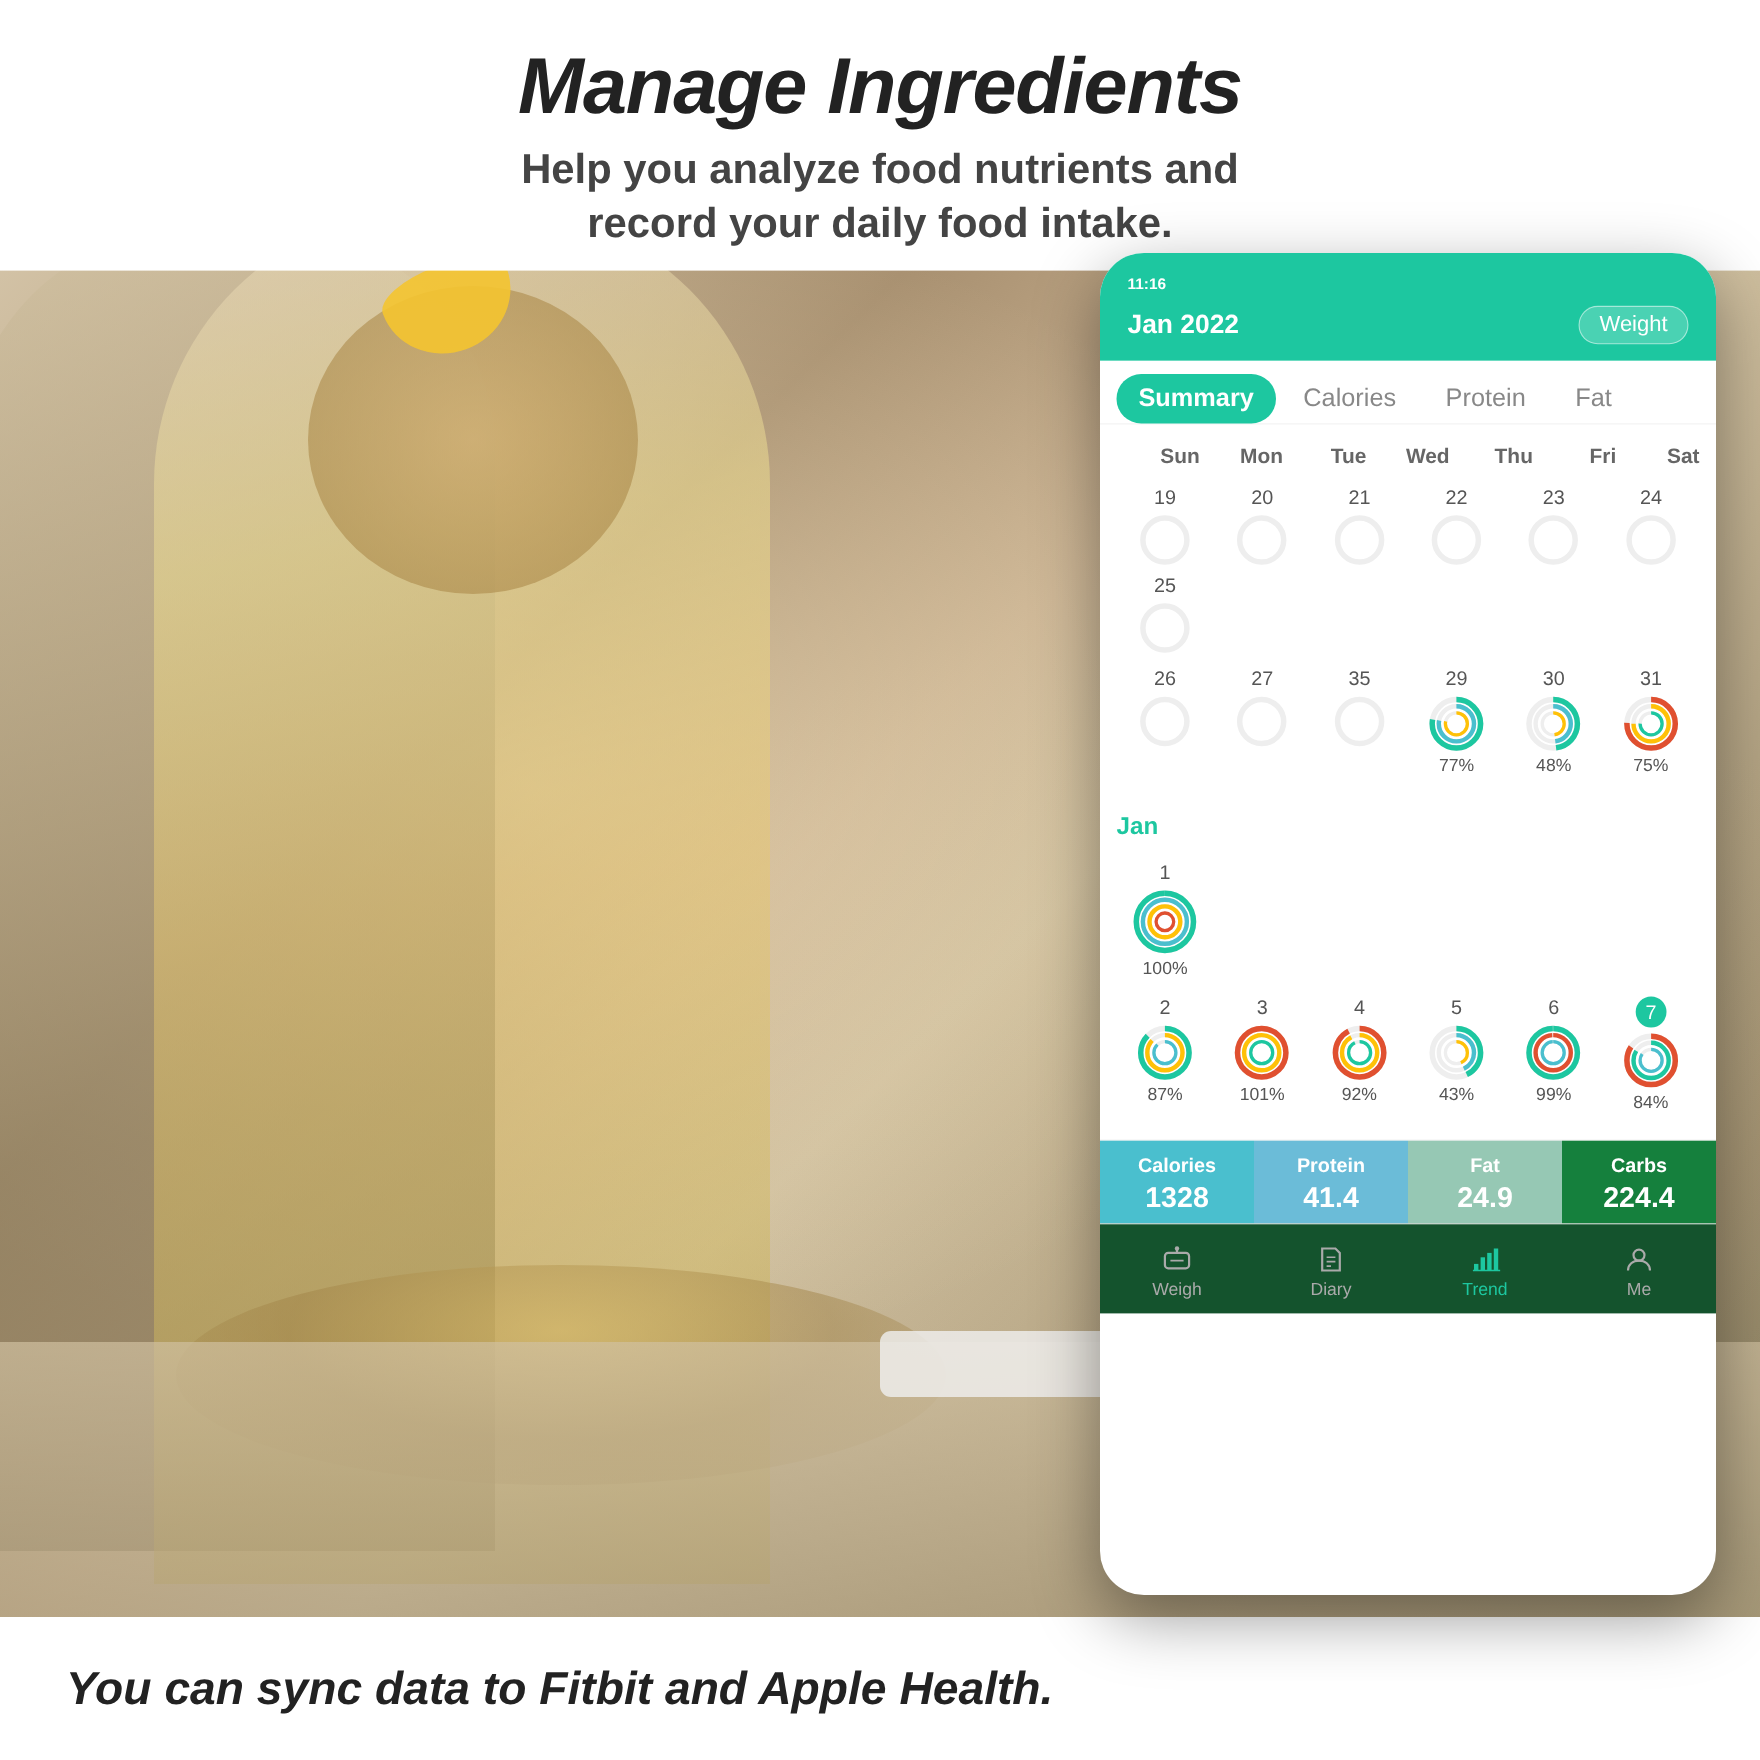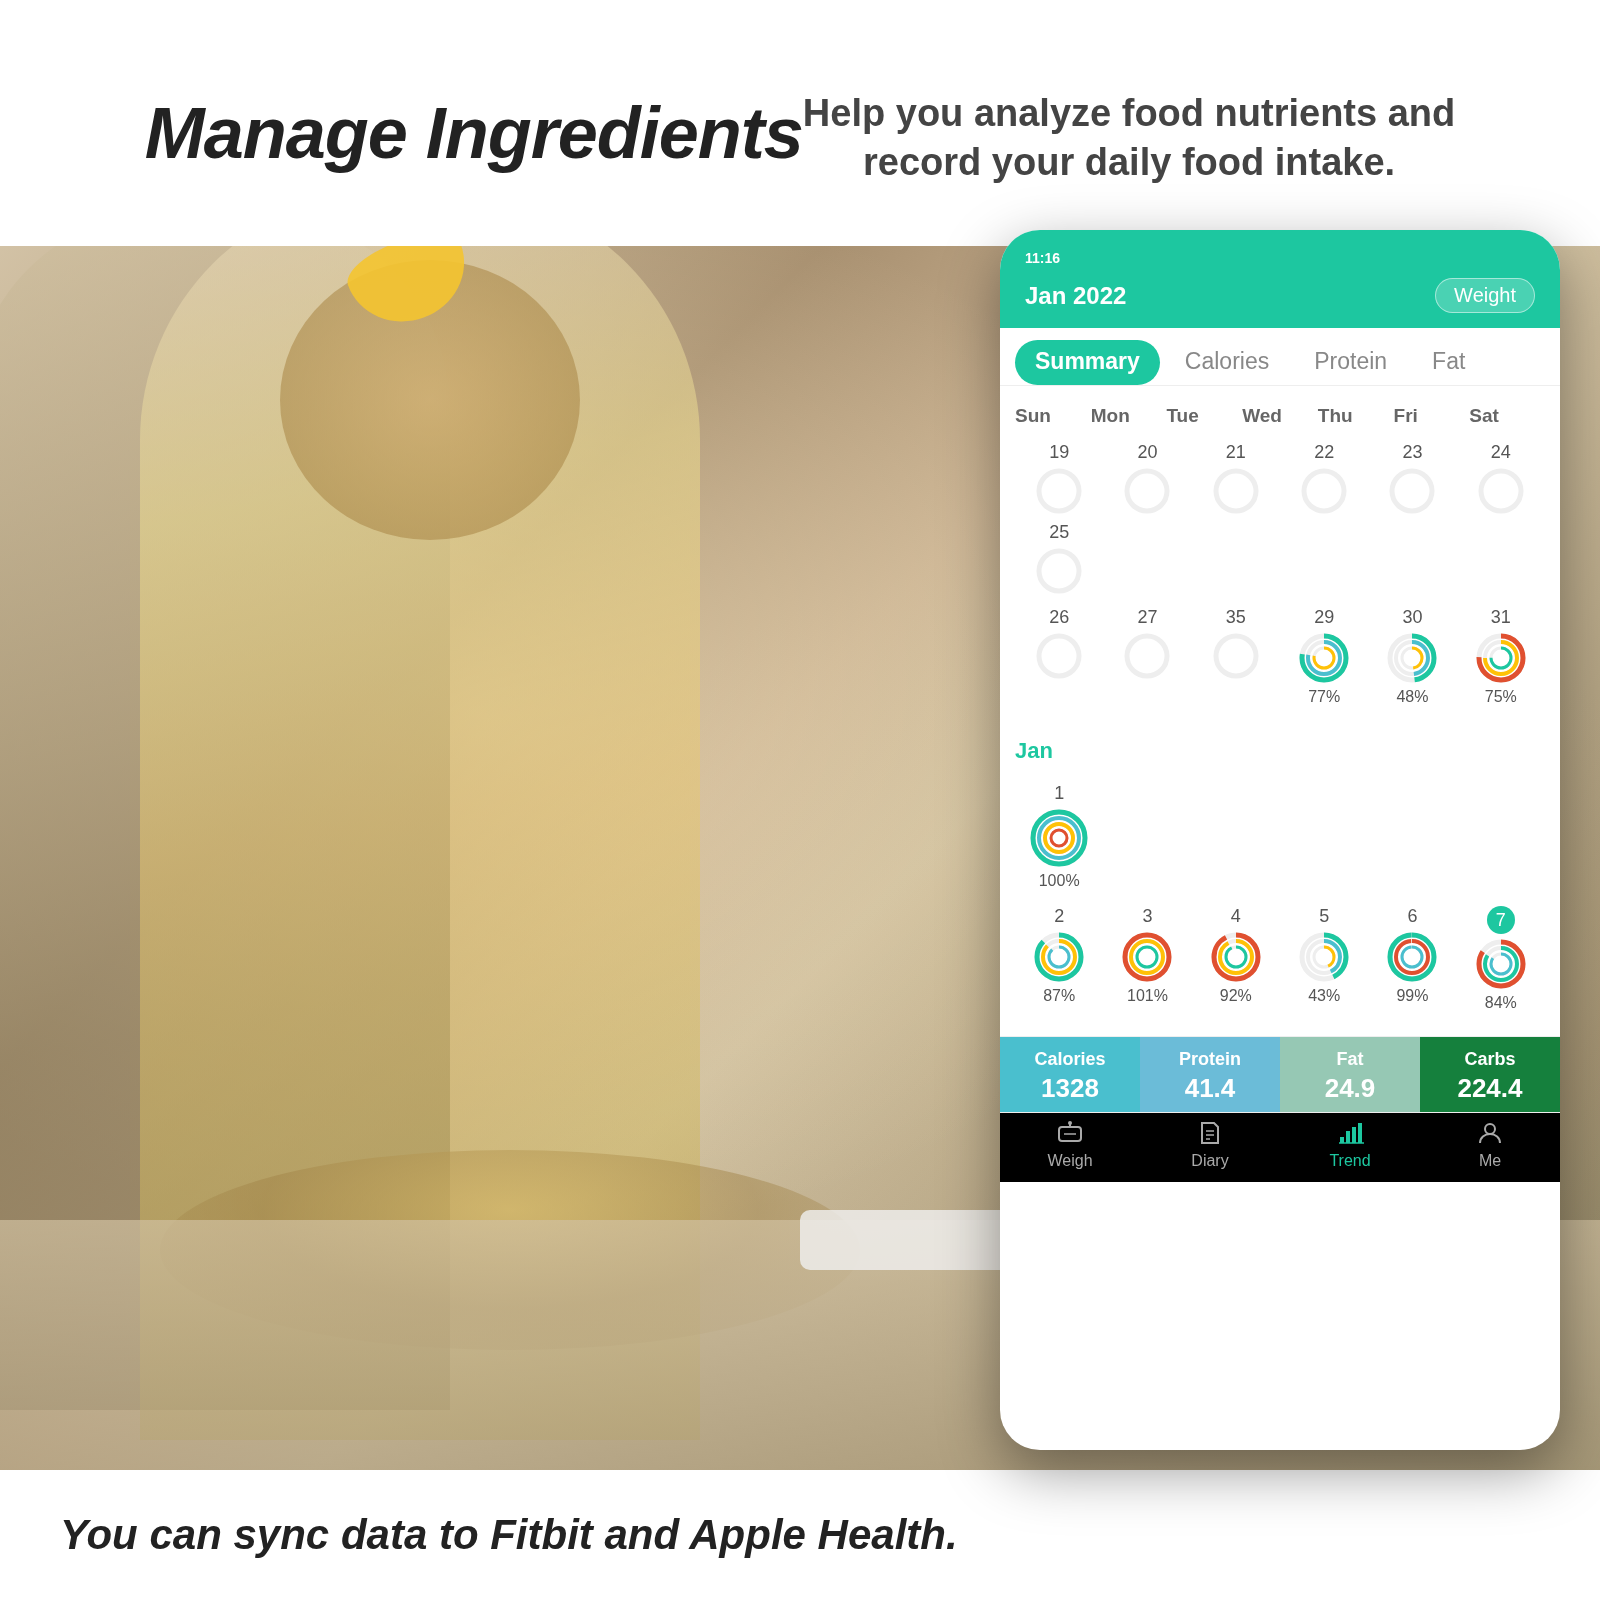--- a/index.html
+++ b/index.html
@@ -14,21 +14,21 @@
 
     
     .top-header {
       position: absolute;
       top: 0; left: 0;
       width: 1600px;
       height: 246px;
       background: #fff;
       z-index: 2;
       display: flex;
-      flex-direction: row;
+      flex-direction: column;
       align-items: center;
       justify-content: center;
       padding-top: 20px;
     }
 
     .main-title {
       font-size: 72px;
       font-weight: 900;
       color: #222;
       letter-spacing: -1px;
@@ -165,21 +165,21 @@
     }
 
     
     .day-headers {
       display: grid;
       grid-template-columns: repeat(7, 1fr);
       margin-bottom: 8px;
     }
 
     .day-header {
-      text-align: left;
+      text-align: right;
       font-size: 19px;
       color: #666;
       font-weight: 600;
       padding: 4px 0;
     }
 
     
     .week-row {
       display: grid;
       grid-template-columns: repeat(6, 1fr);
@@ -255,23 +255,23 @@
       font-size: 26px;
       color: #fff;
       font-weight: 700;
       margin-top: 3px;
     }
 
     
     .bottom-nav {
       display: grid;
       grid-template-columns: repeat(4, 1fr);
-      background: #000000;
+      background: #14532d;
       border-top: 1px solid #eee;
-      padding: 4px 0 12px;
+      padding: 16px 0 12px;
     }
 
     .nav-item {
       display: flex;
       flex-direction: column;
       align-items: center;
       gap: 3px;
       cursor: pointer;
     }
 

